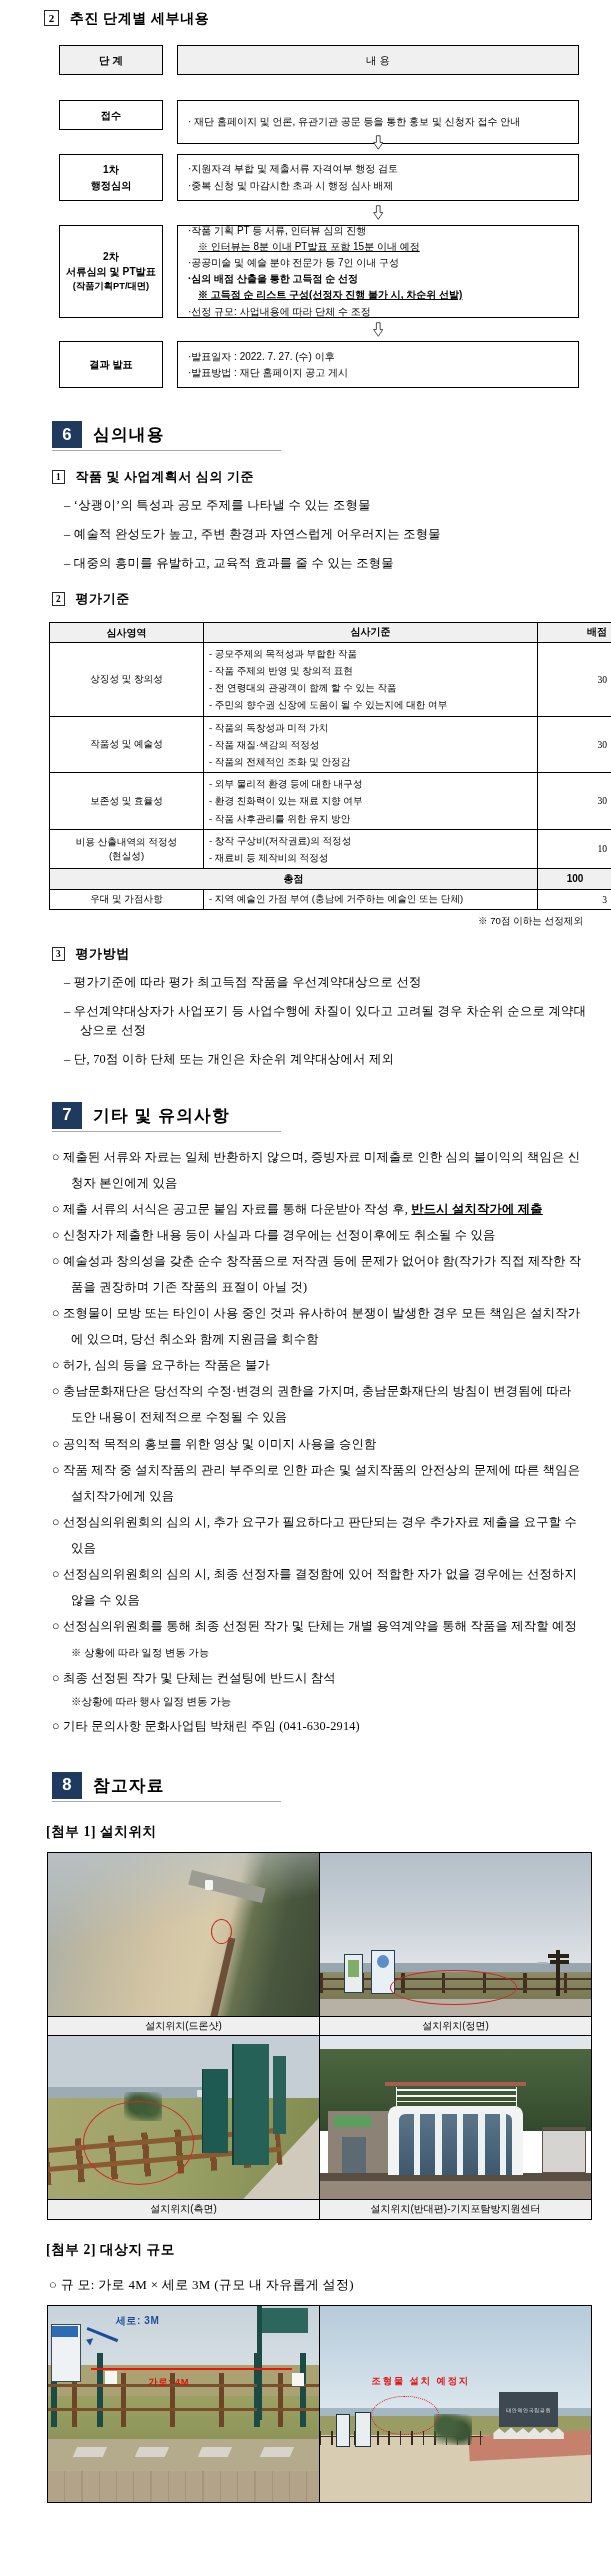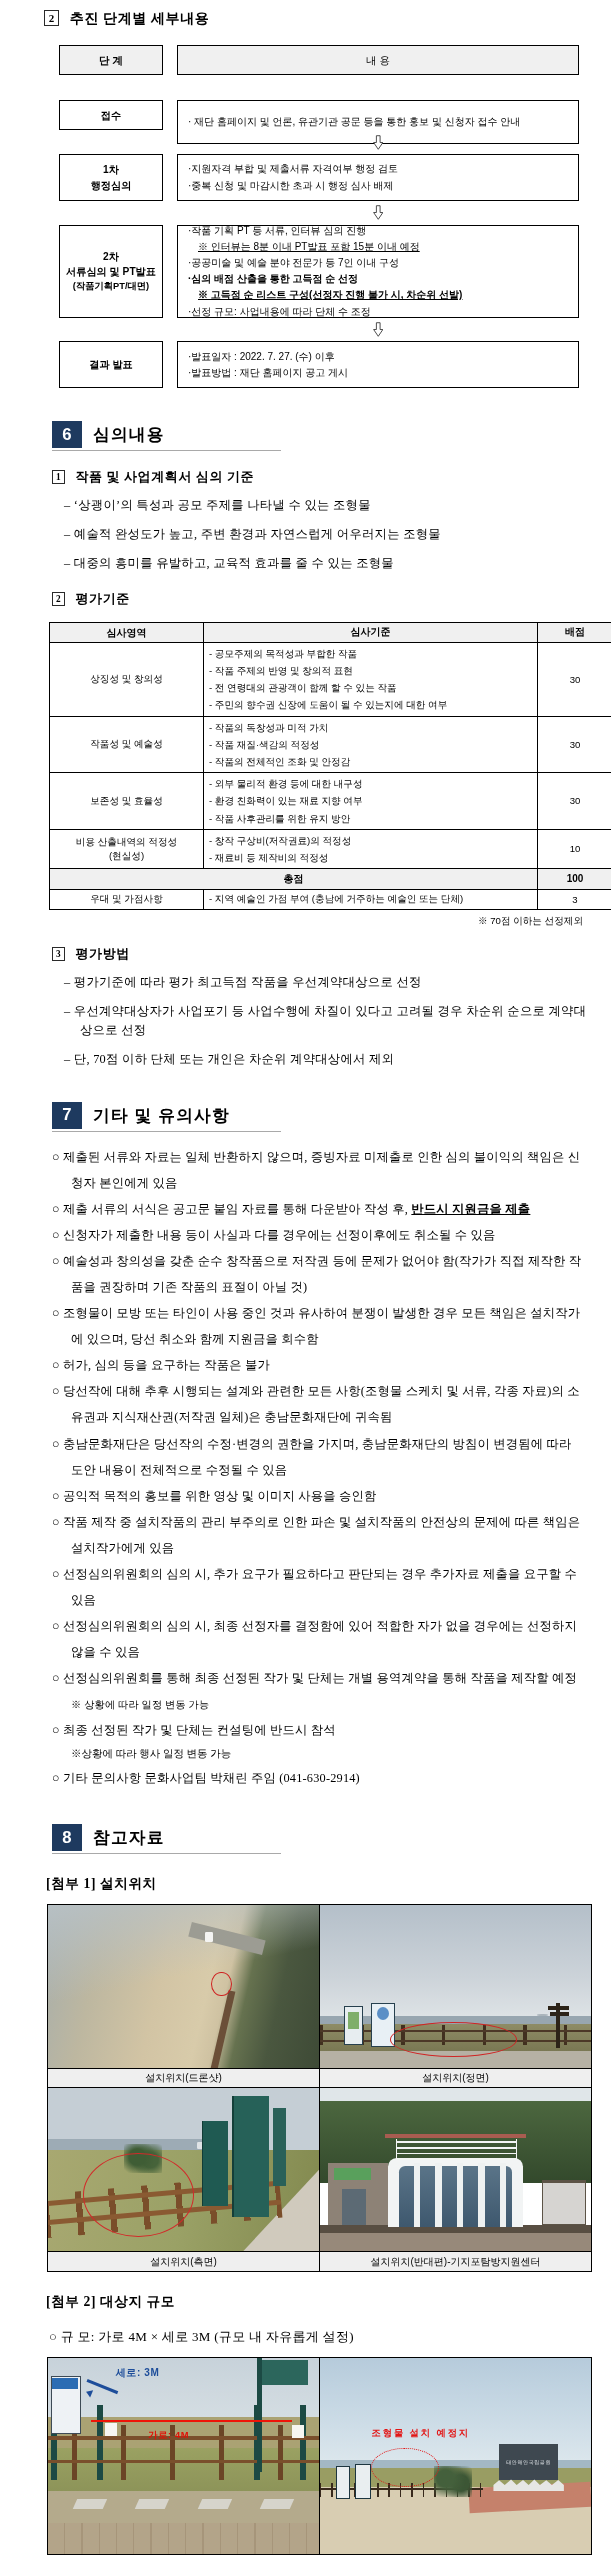--- a/index.html
+++ b/index.html
@@ -42,21 +42,21 @@
   .ditem{margin:10px 0 0 64px;font-size:12.3px;line-height:1.55;width:512px;
          padding-left:16px;text-indent:-16px;letter-spacing:0.3px;}
 
   
   .etable{margin:13.6px 0 0 49px;border-collapse:collapse;width:534px;
           font-family:"Liberation Sans",sans-serif;font-size:9.6px;table-layout:fixed;}
   .etable th,.etable td{border:0.9px solid #000;padding:1.9px 5px;}
   .etable th{background:#f0f0f0;height:15px;font-size:10px;}
   .col-area{width:143px;text-align:center;line-height:1.5;}
   .col-crit{width:323px;}
-  .col-score{width:64px;text-align:center;}
+  .col-score{width:64px;text-align:right;font-family:Liberation Serif, serif;}
   .critline{line-height:1.8;}
   .trow-total td{background:#f0f0f0;font-weight:bold;text-align:center;height:16px;font-size:10px;}
   .trow-bonus td{height:15px;}
   .tnote{margin:5px 0 0 49px;width:534px;text-align:right;font-size:9.6px;}
 
   
   .olist{margin:12.3px 0 0 52px;width:532px;}
   .oitem{font-size:12.3px;line-height:2.12;padding-left:19px;text-indent:-19px;letter-spacing:0.2px;font-family:Liberation Serif, serif;}
   .oitem .ul{font-weight:bold;text-decoration:underline;}
   .oitem .note-inline{font-size:10.2px;}
@@ -340,27 +340,26 @@
 <div class="sect">
   <div class="sect-row">
     <div class="sect-num">7</div>
     <div class="sect-title">기타 및 유의사항</div>
   </div>
 </div>
 
 <div class="olist">
   <div class="oitem">○ 제출된 서류와 자료는 일체 반환하지 않으며, 증빙자료 미제출로 인한 심의 불이익의 책임은 신청자 본인에게 있음</div>
   <div class="oitem">
-    <span>○ 제출 서류의 서식은 공고문 붙임 자료를 통해 다운받아 작성 후, </span><span class="ul">반드시 지원금을 제출</span>
+    <span>○ 제출 서류의 서식은 공고문 붙임 자료를 통해 다운받아 작성 후, </span><span class="ul">반드시 설치작가에 제출</span>
   </div>
   <div class="oitem">○ 신청자가 제출한 내용 등이 사실과 다를 경우에는 선정이후에도 취소될 수 있음</div>
   <div class="oitem">○ 예술성과 창의성을 갖춘 순수 창작품으로 저작권 등에 문제가 없어야 함(작가가 직접 제작한 작품을 권장하며 기존 작품의 표절이 아닐 것)</div>
   <div class="oitem">○ 조형물이 모방 또는 타인이 사용 중인 것과 유사하여 분쟁이 발생한 경우 모든 책임은 설치작가에 있으며, 당선 취소와 함께 지원금을 회수함</div>
   <div class="oitem">○ 허가, 심의 등을 요구하는 작품은 불가</div>
-  <div class="oitem">○ 당선작에 대해 추후 시행되는 설계와 관련한 모든 사항(조형물 스케치 및 서류, 각종 자료)의 소유권과 지식재산권(저작권 일체)은 충남문화재단에 귀속됨</div>
   <div class="oitem">○ 충남문화재단은 당선작의 수정·변경의 권한을 가지며, 충남문화재단의 방침이 변경됨에 따라 도안 내용이 전체적으로 수정될 수 있음</div>
   <div class="oitem">○ 공익적 목적의 홍보를 위한 영상 및 이미지 사용을 승인함</div>
   <div class="oitem">○ 작품 제작 중 설치작품의 관리 부주의로 인한 파손 및 설치작품의 안전상의 문제에 따른 책임은 설치작가에게 있음</div>
   <div class="oitem">○ 선정심의위원회의 심의 시, 추가 요구가 필요하다고 판단되는 경우 추가자료 제출을 요구할 수 있음</div>
   <div class="oitem">○ 선정심의위원회의 심의 시, 최종 선정자를 결정함에 있어 적합한 자가 없을 경우에는 선정하지 않을 수 있음</div>
   <div class="oitem">
     <span>○ 선정심의위원회를 통해 최종 선정된 작가 및 단체는 개별 용역계약을 통해 작품을 제작할 예정 </span><span class="note-inline">※ 상황에 따라 일정 변동 가능</span>
   </div>
   <div class="oitem">○ 최종 선정된 작가 및 단체는 컨설팅에 반드시 참석</div>
   <div class="onote">※상황에 따라 행사 일정 변동 가능</div>

